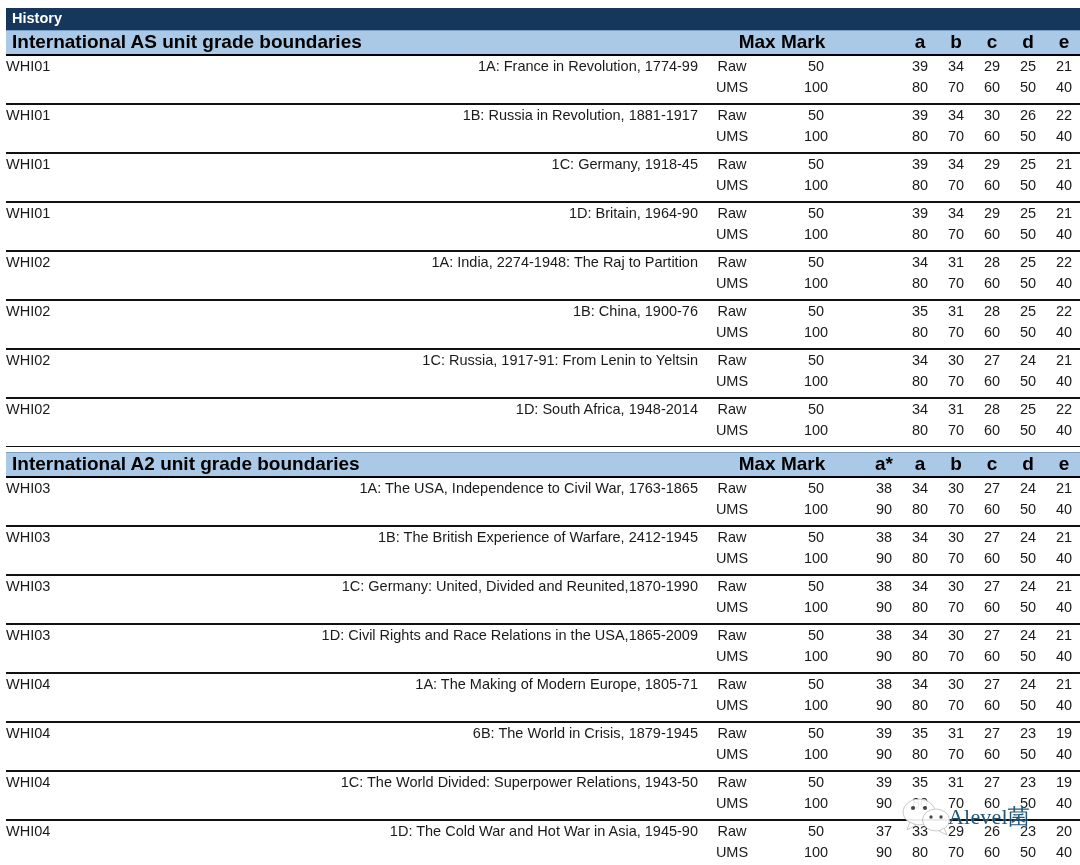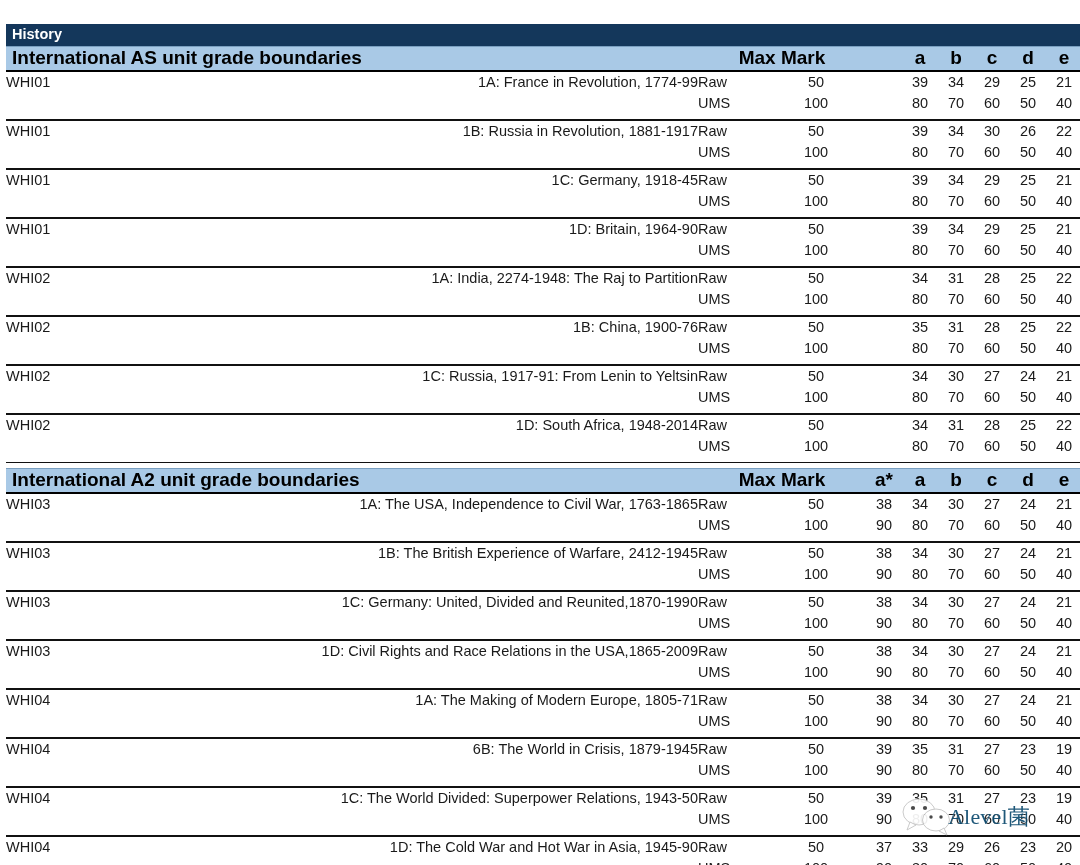--- a/index.html
+++ b/index.html
@@ -14,21 +14,21 @@
     height: 865px;
     overflow: hidden;
     color: #1a1a1a;
     -webkit-font-smoothing: antialiased;
   }
   #page {
     position: relative;
     width: 1080px;
     height: 828px;
     box-sizing: border-box;
-    padding: 16px 6px;
+    padding: 0 6px;
   }
 
   table.gb {
     width: 1068px;
     border-collapse: collapse;
     table-layout: fixed;
     font-size: 14.5px;
   }
 
   
@@ -67,21 +67,21 @@
   
   tr.dr td {
     padding: 1px 0 1px 0;
     line-height: 19px;
     font-size: 14.5px;
     vertical-align: top;
     border: none;
   }
   td.code    { padding-left: 6px; text-align: left; white-space: nowrap; }
   td.title   { padding-left: 6px; text-align: right; white-space: nowrap; }
-  td.type    { text-align: left; padding-right: 6px; white-space: nowrap; }
+  td.type    { text-align: center; padding-right: 6px; white-space: nowrap; }
   td.max     { text-align: center; white-space: nowrap; }
   td.g       { text-align: center; white-space: nowrap; }
   td.empty   { }
 
   
   tr.sep-thick td {
     height: 0;
     padding: 0;
     line-height: 0;
     font-size: 0;

